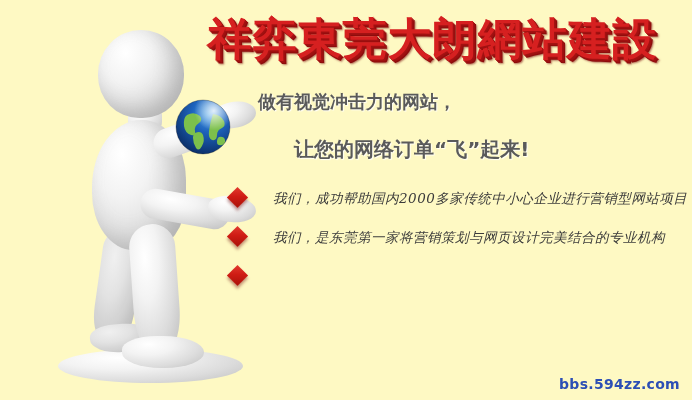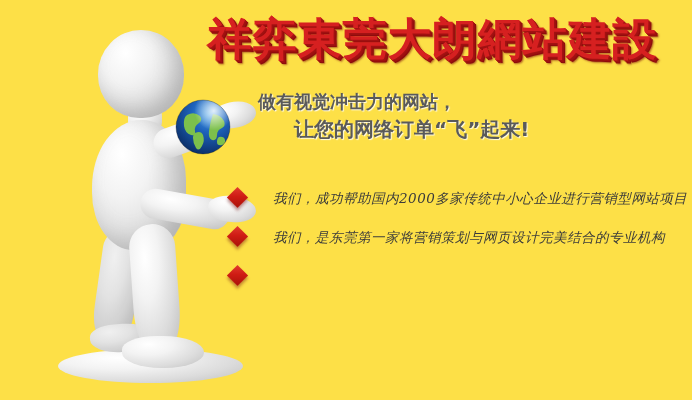--- a/index.html
+++ b/index.html
@@ -7,21 +7,21 @@
     padding: 0;
     background: #ffffff;
   }
   body {
     font-family: "DejaVu Sans", "Liberation Sans", sans-serif;
   }
   #banner {
     position: relative;
     width: 692px;
     height: 400px;
-    background: #fde047;
+    background: #fef9c3;
     overflow: hidden;
   }
 
   
   #mascot {
     position: absolute;
     left: 40px;
     top: 24px;
     width: 215px;
     height: 370px;
@@ -164,21 +164,21 @@
   .sub-line-1 {
     font-size: 18px;
     line-height: 26px;
     letter-spacing: 0px;
     text-align: left;
     text-shadow: 1px 1px 1px rgba(255,255,255,.9);
   }
   .sub-line-2 {
     font-size: 20px;
     line-height: 28px;
-    margin-top: 0;
+    margin-top: 20px;
     padding-left: 36px;
     text-align: left;
     text-shadow: 1px 1px 1px rgba(255,255,255,.9);
   }
 
   
   #bullets {
     position: absolute;
     left: 230px;
     top: 178px;
@@ -283,14 +283,15 @@
     </div>
     <div class="bullet-row">
       <span class="diamond"></span>
       <span class="bullet-text">我们，是东莞第一家将营销策划与网页设计完美结合的专业机构</span>
     </div>
     <div class="bullet-row">
       <span class="diamond"></span>
     </div>
   </div>
 
+  <div id="watermark">bbs.594zz.com</div>
 
 </div>
 
 </body></html>

